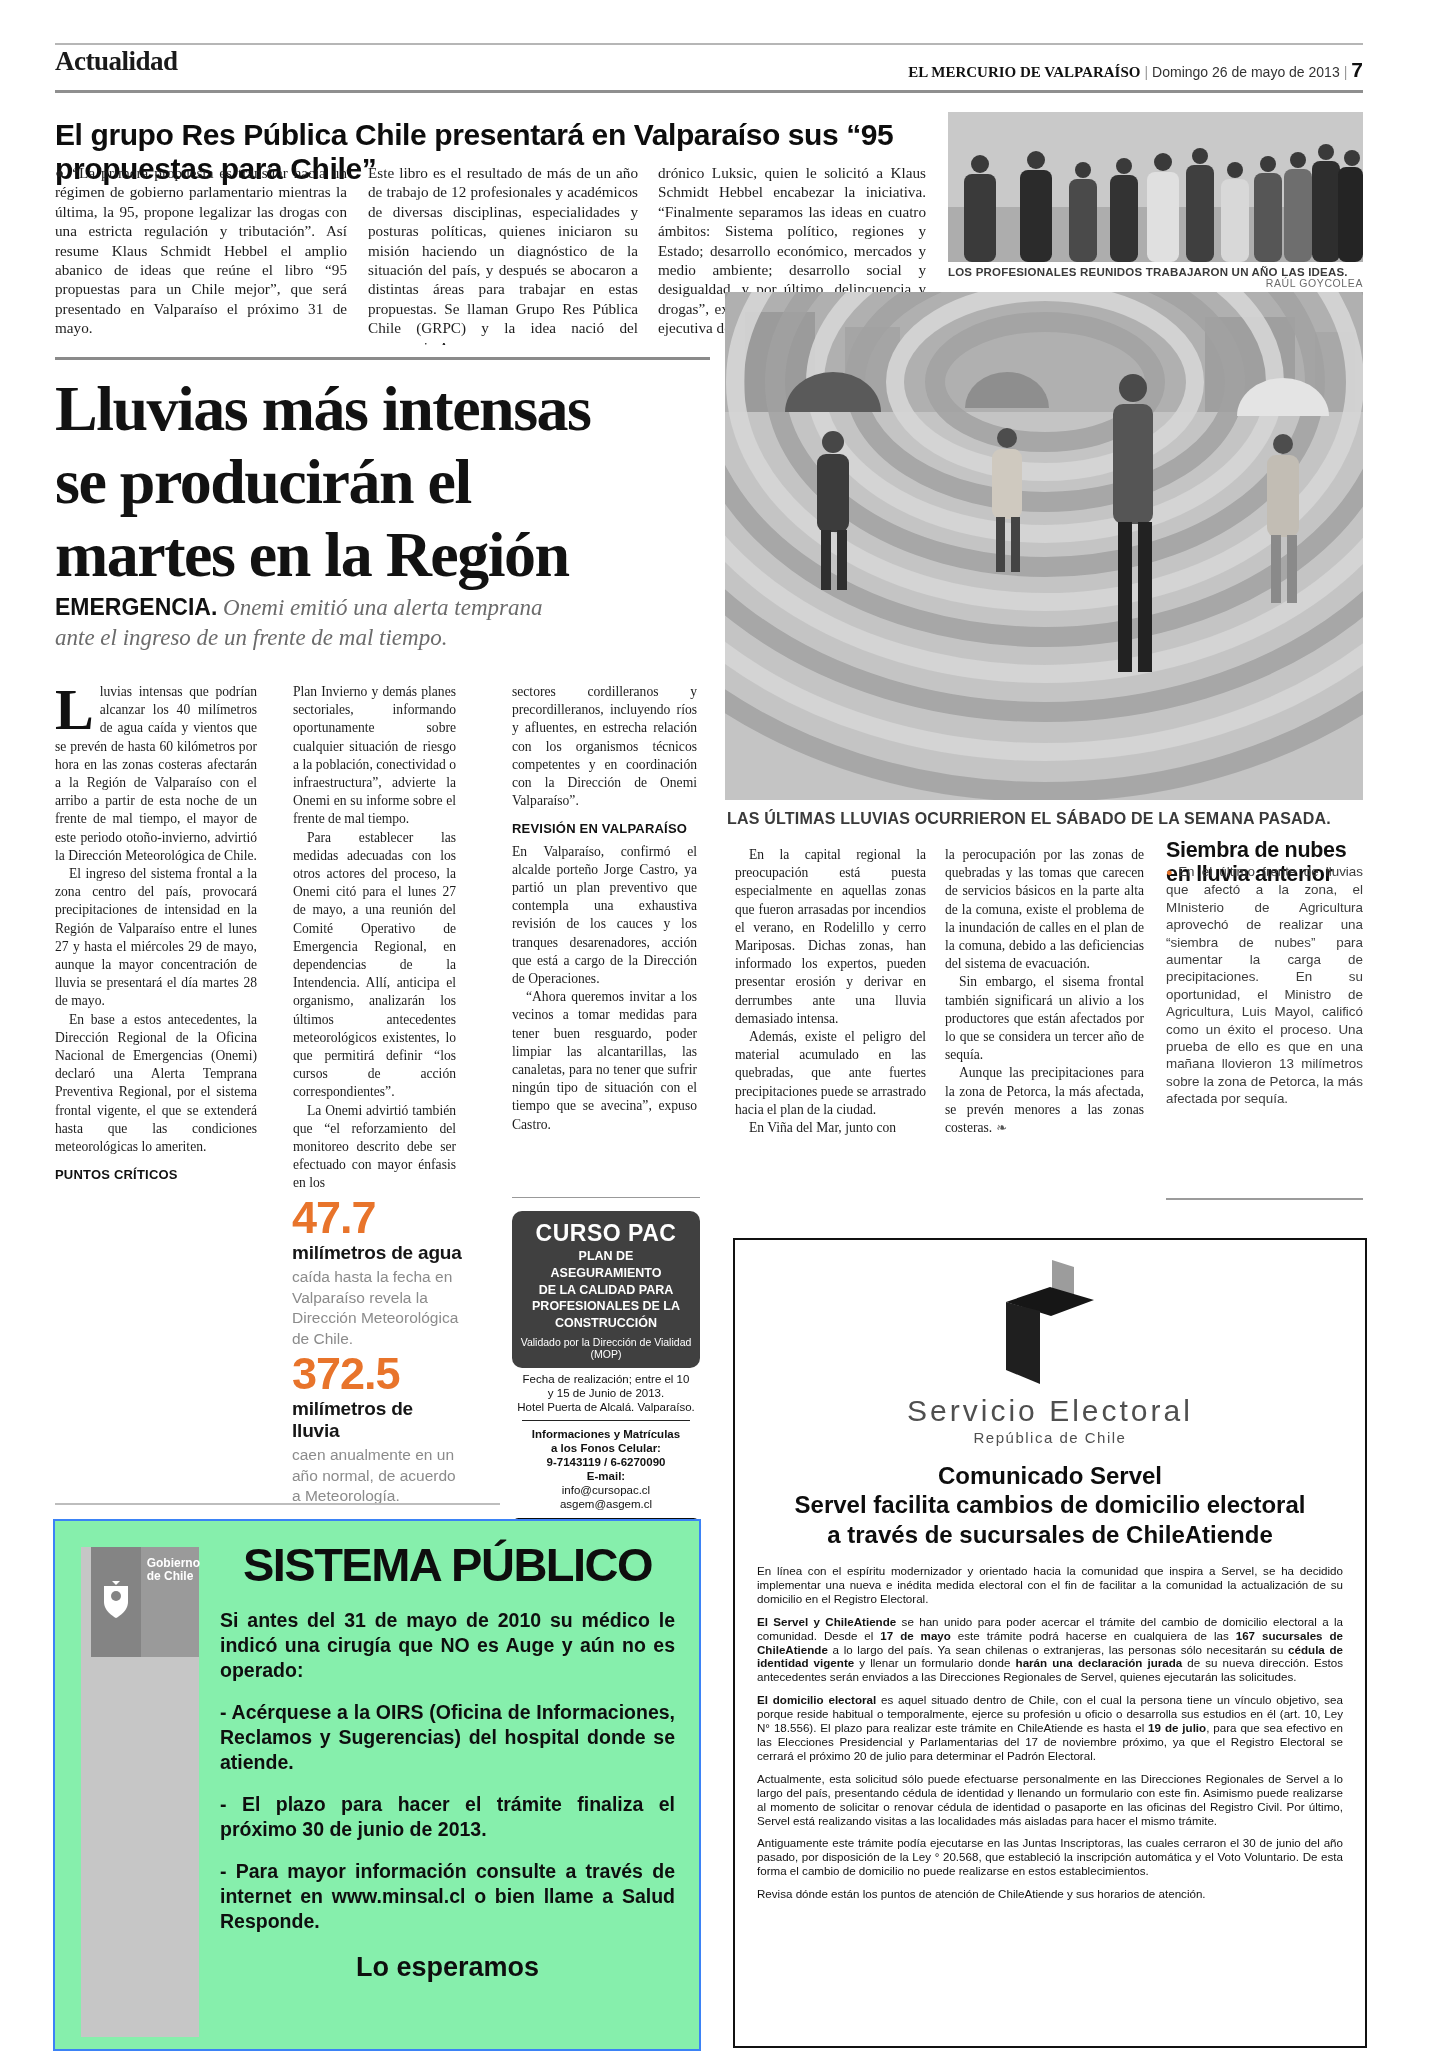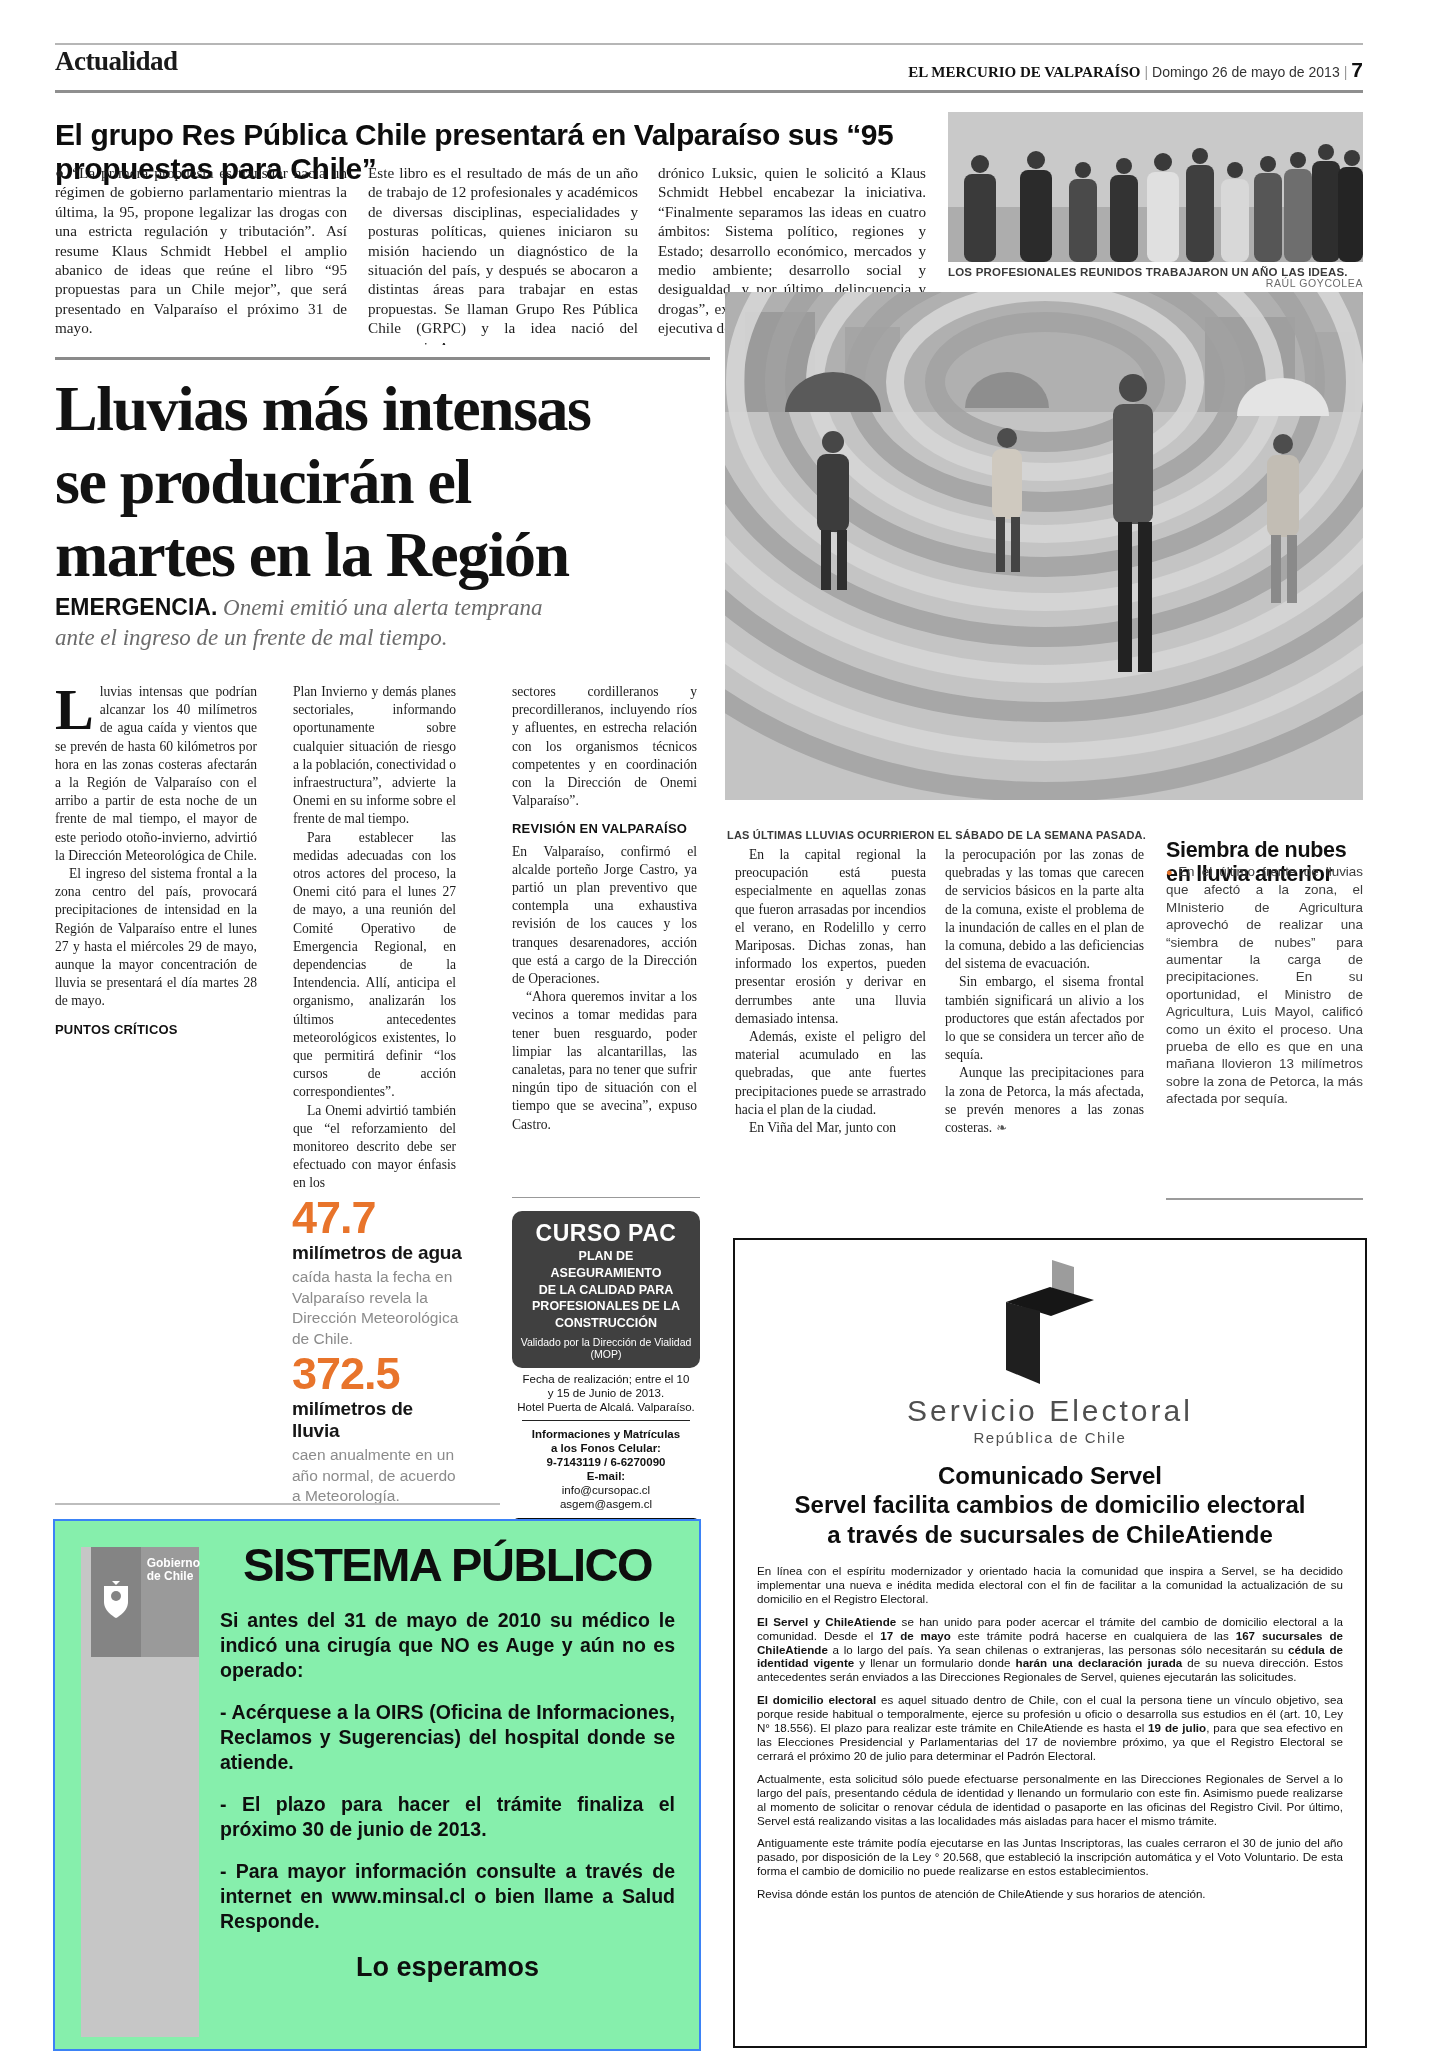--- a/index.html
+++ b/index.html
@@ -178,25 +178,26 @@
     <rect x="388" y="112" width="40" height="120" rx="10" fill="#555"></rect>
     <rect x="393" y="230" width="14" height="150" fill="#222"></rect>
       <rect x="413" y="230" width="14" height="150" fill="#222"></rect>
     <path d="M512 124 a46 38 0 0 1 92 0 z" fill="#e4e4e4"></path>
     <circle cx="558" cy="152" r="10" fill="#4d4d4d"></circle>
     <rect x="542" y="163" width="32" height="82" rx="9" fill="#c2bdb4"></rect>
     <rect x="546" y="243" width="10" height="68" fill="#8a8a8a"></rect>
       <rect x="562" y="243" width="10" height="68" fill="#8a8a8a"></rect>
   </svg>
 </div>
-<div class="abs caption" style="left:727px;top:810px;width:620px;font-size:11px;margin-top:19px;">LAS ÚLTIMAS LLUVIAS OCURRIERON EL SÁBADO DE LA SEMANA PASADA.</div>
+<div class="abs caption" style="left:727px;top:810px;width:620px;font-size:16px;">LAS ÚLTIMAS LLUVIAS OCURRIERON EL SÁBADO DE LA SEMANA PASADA.</div>
 
 <div class="abs bodycol" style="left:55px;top:683px;width:202px;height:828px;overflow:hidden;">
   <p class="noindent"><span class="dropcap">L</span><span>luvias intensas que podrían alcanzar los 40 milímetros de agua caída y vientos que se prevén de hasta 60 kilómetros por hora en las zonas costeras afectarán a la Región de Valparaíso con el arribo a partir de esta noche de un frente de mal tiempo, el mayor de este periodo otoño-invierno, advirtió la Dirección Meteorológica de Chile.</span></p>
   <p>El ingreso del sistema frontal a la zona centro del país, provocará precipitaciones de intensidad en la Región de Valparaíso entre el lunes 27 y hasta el miércoles 29 de mayo, aunque la mayor concentración de lluvia se presentará el día martes 28 de mayo.</p>
+  <p>En base a estos antecedentes, la Dirección Regional de la Oficina Nacional de Emergencias (Onemi) declaró una Alerta Temprana Preventiva Regional, por el sistema frontal vigente, el que se extenderá hasta que las condiciones meteorológicas lo ameriten.</p>
   <div class="colsubhead">PUNTOS CRÍTICOS</div>
 </div>
 <div class="abs bodycol" style="left:293px;top:683px;width:163px;height:505px;overflow:hidden;">
   <p class="noindent">Plan Invierno y demás planes sectoriales, informando oportunamente sobre cualquier situación de riesgo a la población, conectividad o infraestructura”, advierte la Onemi en su informe sobre el frente de mal tiempo.</p>
   <p>Para establecer las medidas adecuadas con los otros actores del proceso, la Onemi citó para el lunes 27 de mayo, a una reunión del Comité Operativo de Emergencia Regional, en dependencias de la Intendencia. Allí, anticipa el organismo, analizarán los últimos antecedentes meteorológicos existentes, lo que permitirá definir “los cursos de acción correspondientes”.</p>
   <p>La Onemi advirtió también que “el reforzamiento del monitoreo descrito debe ser efectuado con mayor énfasis en los</p>
 </div>
 <div class="abs bodycol" style="left:512px;top:683px;width:185px;height:508px;overflow:hidden;">
   <p class="noindent">sectores cordilleranos y precordilleranos, incluyendo ríos y afluentes, en estrecha relación con los organismos técnicos competentes y en coordinación con la Dirección de Onemi Valparaíso”.</p>
   <div class="colsubhead">REVISIÓN EN VALPARAÍSO</div>

